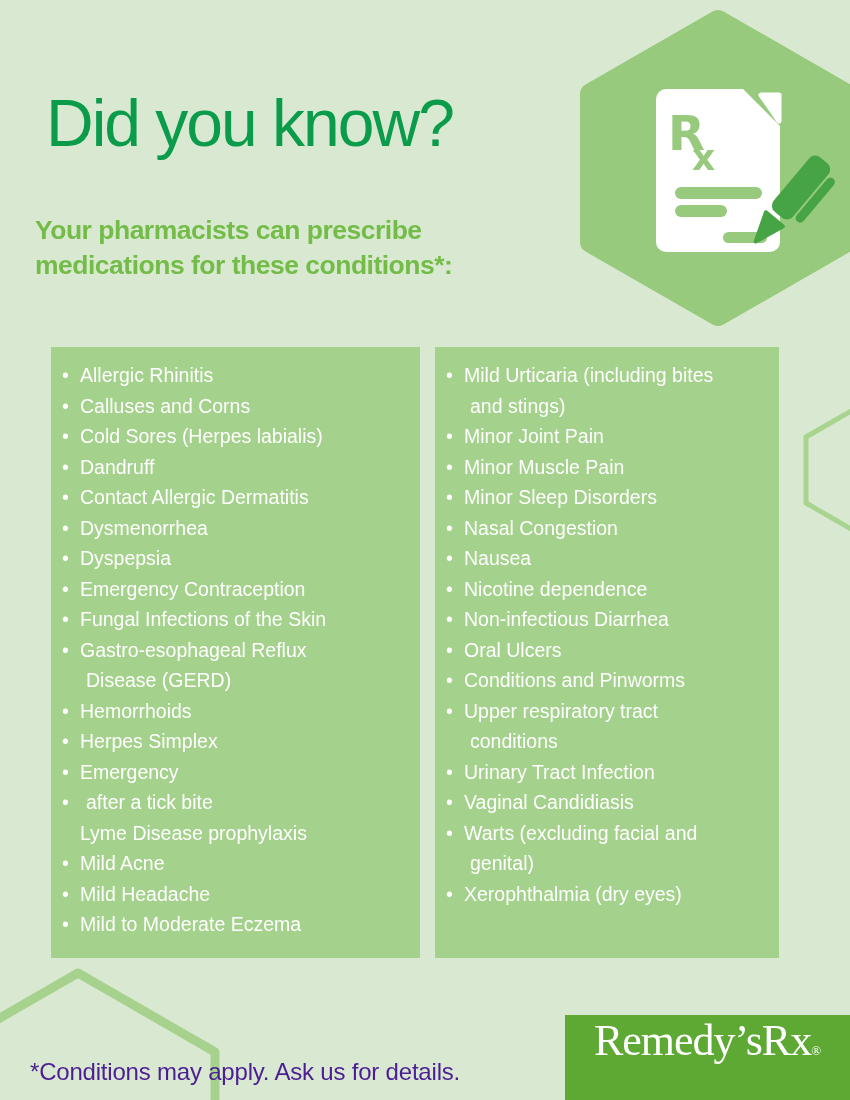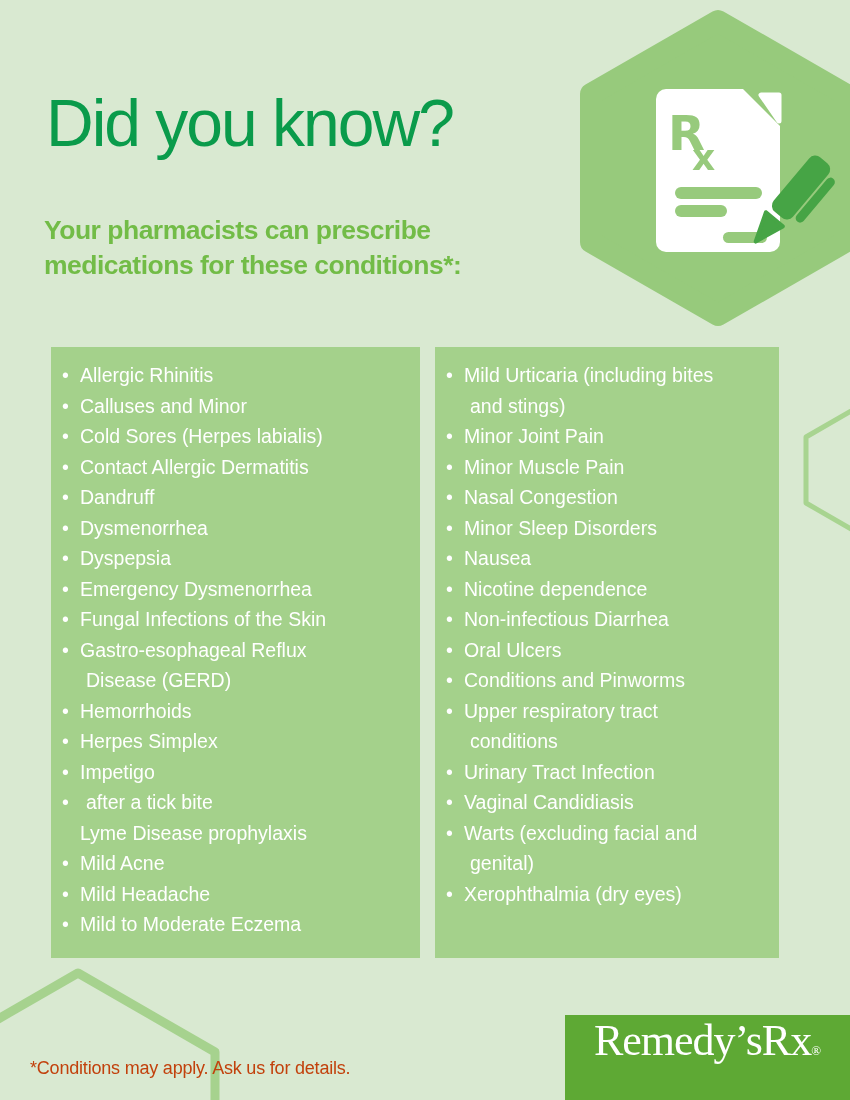--- a/index.html
+++ b/index.html
@@ -10,21 +10,21 @@
   }
   #bg-shapes{position:absolute;left:0;top:0;width:850px;height:1100px;z-index:0;}
   .content{position:absolute;z-index:1;}
 
   .title{
     left:46px;top:86px;
     font-size:66px;font-weight:normal;letter-spacing:-2px;
     color:#0a9b4b;line-height:74px;white-space:nowrap;
   }
   .subtitle{
-    left:44px;top:213px;
+    left:35px;top:213px;
     font-size:26.5px;font-weight:bold;letter-spacing:-0.5px;
     color:#72bc47;line-height:35px;white-space:nowrap;
   }
 
   .list-box{
     top:347px;height:611px;background:#a4d18b;
     box-sizing:border-box;padding-top:13px;
   }
   .list-box.left{left:51px;width:369px;}
   .list-box.right{left:435px;width:344px;}
@@ -34,21 +34,21 @@
   }
   .item::before{
     content:"\2022";position:absolute;left:11px;top:0;
     color:#ffffff;
   }
   .ln{display:block;white-space:nowrap;}
   .cont{padding-left:6px;}
 
   .footnote{
     left:30px;top:1058px;
-    font-size:18px;color:#c2410c;letter-spacing:-0.2px;white-space:nowrap;
+    font-size:24px;color:#4c1d95;letter-spacing:-0.2px;white-space:nowrap;
   }
 
   .logo-box{
     left:565px;top:1015px;width:285px;height:85px;
     background:#5ea934;display:flex;align-items:flex-start;justify-content:center;
   }
   .logo-text{
     font-family:"Liberation Serif",serif;
     color:#ffffff;font-size:44px;letter-spacing:-1px;white-space:nowrap;
   }
@@ -94,55 +94,55 @@
 <div class="content subtitle">
   <div>Your pharmacists can prescribe</div>
   <div>medications for these conditions*:</div>
 </div>
 
 <div class="content list-box left">
     <div class="item">
       <span class="ln">Allergic Rhinitis</span>
     </div>
     <div class="item">
-      <span class="ln">Calluses and Minor</span>
+      <span class="ln">Calluses and Corns</span>
     </div>
     <div class="item">
       <span class="ln">Cold Sores (Herpes labialis)</span>
     </div>
     <div class="item">
+      <span class="ln">Dandruff</span>
+    </div>
+    <div class="item">
       <span class="ln">Contact Allergic Dermatitis</span>
     </div>
     <div class="item">
-      <span class="ln">Dandruff</span>
-    </div>
-    <div class="item">
       <span class="ln">Dysmenorrhea</span>
     </div>
     <div class="item">
       <span class="ln">Dyspepsia</span>
     </div>
     <div class="item">
-      <span class="ln">Emergency Dysmenorrhea</span>
+      <span class="ln">Emergency Contraception</span>
     </div>
     <div class="item">
       <span class="ln">Fungal Infections of the Skin</span>
     </div>
     <div class="item">
       <span class="ln">Gastro-esophageal Reflux</span>
       <span class="ln cont">Disease (GERD)</span>
     </div>
     <div class="item">
       <span class="ln">Hemorrhoids</span>
     </div>
     <div class="item">
       <span class="ln">Herpes Simplex</span>
     </div>
     <div class="item">
-      <span class="ln">Impetigo</span>
+      <span class="ln">Emergency</span>
     </div>
     <div class="item">
       <span class="ln cont">after a tick bite</span>
       <span class="ln">Lyme Disease prophylaxis</span>
     </div>
     <div class="item">
       <span class="ln">Mild Acne</span>
     </div>
     <div class="item">
       <span class="ln">Mild Headache</span>
@@ -156,24 +156,24 @@
       <span class="ln">Mild Urticaria (including bites</span>
       <span class="ln cont">and stings)</span>
     </div>
     <div class="item">
       <span class="ln">Minor Joint Pain</span>
     </div>
     <div class="item">
       <span class="ln">Minor Muscle Pain</span>
     </div>
     <div class="item">
+      <span class="ln">Minor Sleep Disorders</span>
+    </div>
+    <div class="item">
       <span class="ln">Nasal Congestion</span>
-    </div>
-    <div class="item">
-      <span class="ln">Minor Sleep Disorders</span>
     </div>
     <div class="item">
       <span class="ln">Nausea</span>
     </div>
     <div class="item">
       <span class="ln">Nicotine dependence</span>
     </div>
     <div class="item">
       <span class="ln">Non-infectious Diarrhea</span>
     </div>

